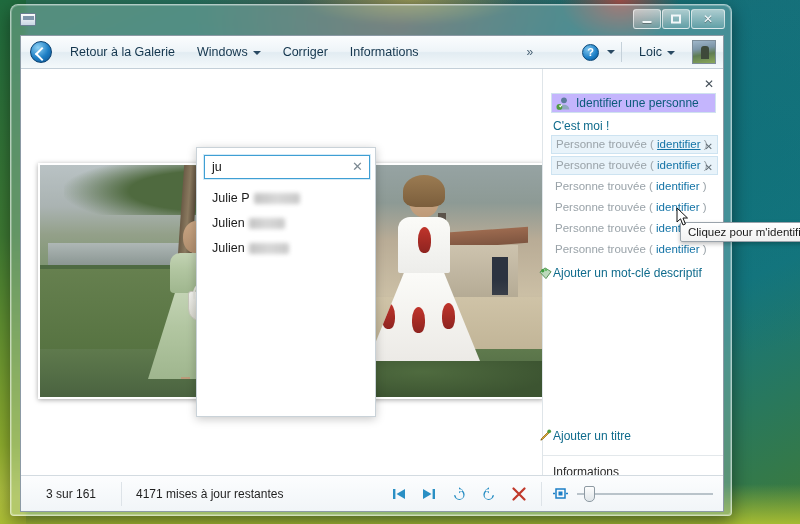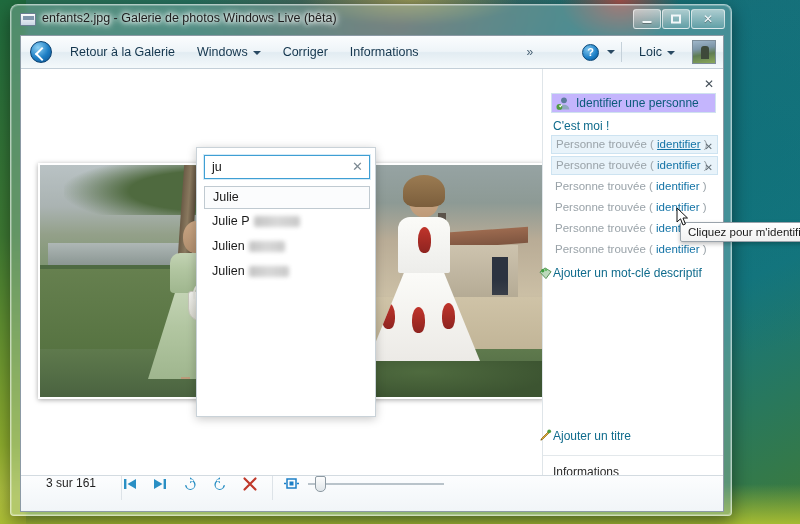--- a/index.html
+++ b/index.html
@@ -242,21 +242,21 @@
     background: linear-gradient(180deg,#ffffff,#f1f1f1); border:1px solid #9aa3ab;
     font-size:11.5px; color:#1a1a1a; box-shadow:0 2px 4px rgba(0,0,0,0.25); white-space:nowrap;
     border-radius:2px; z-index:40;
   }
   .cursor { position:absolute; left:655px; top:138px; width:14px; height:20px; z-index:45; }
 
   
   .statusbar {
     position:absolute; left:0; right:0; bottom:0; height:36px;
     background: linear-gradient(180deg,#fcfdfe,#f1f5f8);
-    border-top:1px solid #d3dbe1; display:flex; align-items:flex-start;
+    border-top:1px solid #d3dbe1; display:flex; align-items:center;
   }
   .sb-count { width:100px; text-align:center; font-size:12px; color:#1f1f1f; }
   .sb-sep { width:1px; height:24px; background:#dde3e8; }
   .sb-updates { padding-left:14px; font-size:12px; color:#1f1f1f; flex:1; }
   .sb-nav { display:flex; align-items:center; gap:14px; padding-right:14px; }
   .navbtn { width:16px; height:16px; position:relative; cursor:pointer; }
   .sb-sep2 { width:1px; height:24px; background:#dde3e8; }
   .sb-zoom { display:flex; align-items:center; gap:8px; padding:0 10px; width:181px; }
   .zicon { width:17px; height:15px; flex:none; }
   .ztrack { flex:1; height:2px; background:#b9c3ca; position:relative; }
@@ -269,21 +269,20 @@
 
 <div class="desk-green-l"></div>
 <div class="desk-green-b"></div>
 <div class="desk-red"></div>
 <div class="desk-yellow"></div>
 
 <div class="window">
 
   <div class="titlebar">
     <div class="title-icon"></div>
-    <div class="title-text">enfants2.jpg - Galerie de photos Windows Live (bêta)</div>
     <div class="winbtns">
       <div class="winbtn">
         <span class="minglyph"></span>
       </div>
       <div class="winbtn">
         <span class="maxglyph"></span>
       </div>
       <div class="winbtn close">
         <span class="closeglyph">✕</span>
       </div>
@@ -370,23 +369,20 @@
           </div>
         </div>
       </div>
 
       <div class="ac-wrap">
         <div class="ac-input-row">
           <span class="ac-input" title="Entrez un nom">ju</span>
           <span class="ac-clear">✕</span>
         </div>
         <div class="ac-list">
-          <div class="ac-item sel">
-            <span>Julie</span>
-          </div>
           <div class="ac-item">
             <span>Julie P</span><span class="blur-name" style="width:46px"></span>
           </div>
           <div class="ac-item">
             <span>Julien</span><span class="blur-name" style="width:36px"></span>
           </div>
           <div class="ac-item">
             <span>Julien</span><span class="blur-name" style="width:40px"></span>
           </div>
         </div>
@@ -473,20 +469,21 @@
       <svg class="cursor" viewBox="0 0 14 20">
         <path d="M1 1 L1 15 L4.5 11.8 L7 18 L9.4 17 L7 11 L11.5 11 Z" fill="#fff" stroke="#111" stroke-width="1"></path>
       </svg>
       <div class="tooltip">Cliquez pour m'identifier.</div>
 
     </div>
 
     <div class="statusbar">
       <div class="sb-count">3 sur 161</div>
       <div class="sb-sep"></div>
+      <div class="sb-updates">4171 mises à jour restantes</div>
       <div class="sb-nav">
         <svg class="navbtn" viewBox="0 0 16 16">
           <rect x="2" y="3" width="2.4" height="10" fill="#2a8fc4"></rect>
           <path d="M14 3 L14 13 L5.5 8 Z" fill="#2a8fc4"></path>
         </svg>
         <svg class="navbtn" viewBox="0 0 16 16">
           <path d="M2 3 L2 13 L10.5 8 Z" fill="#2a8fc4"></path>
           <rect x="11.6" y="3" width="2.4" height="10" fill="#2a8fc4"></rect>
         </svg>
         <svg class="navbtn" viewBox="0 0 16 16">

